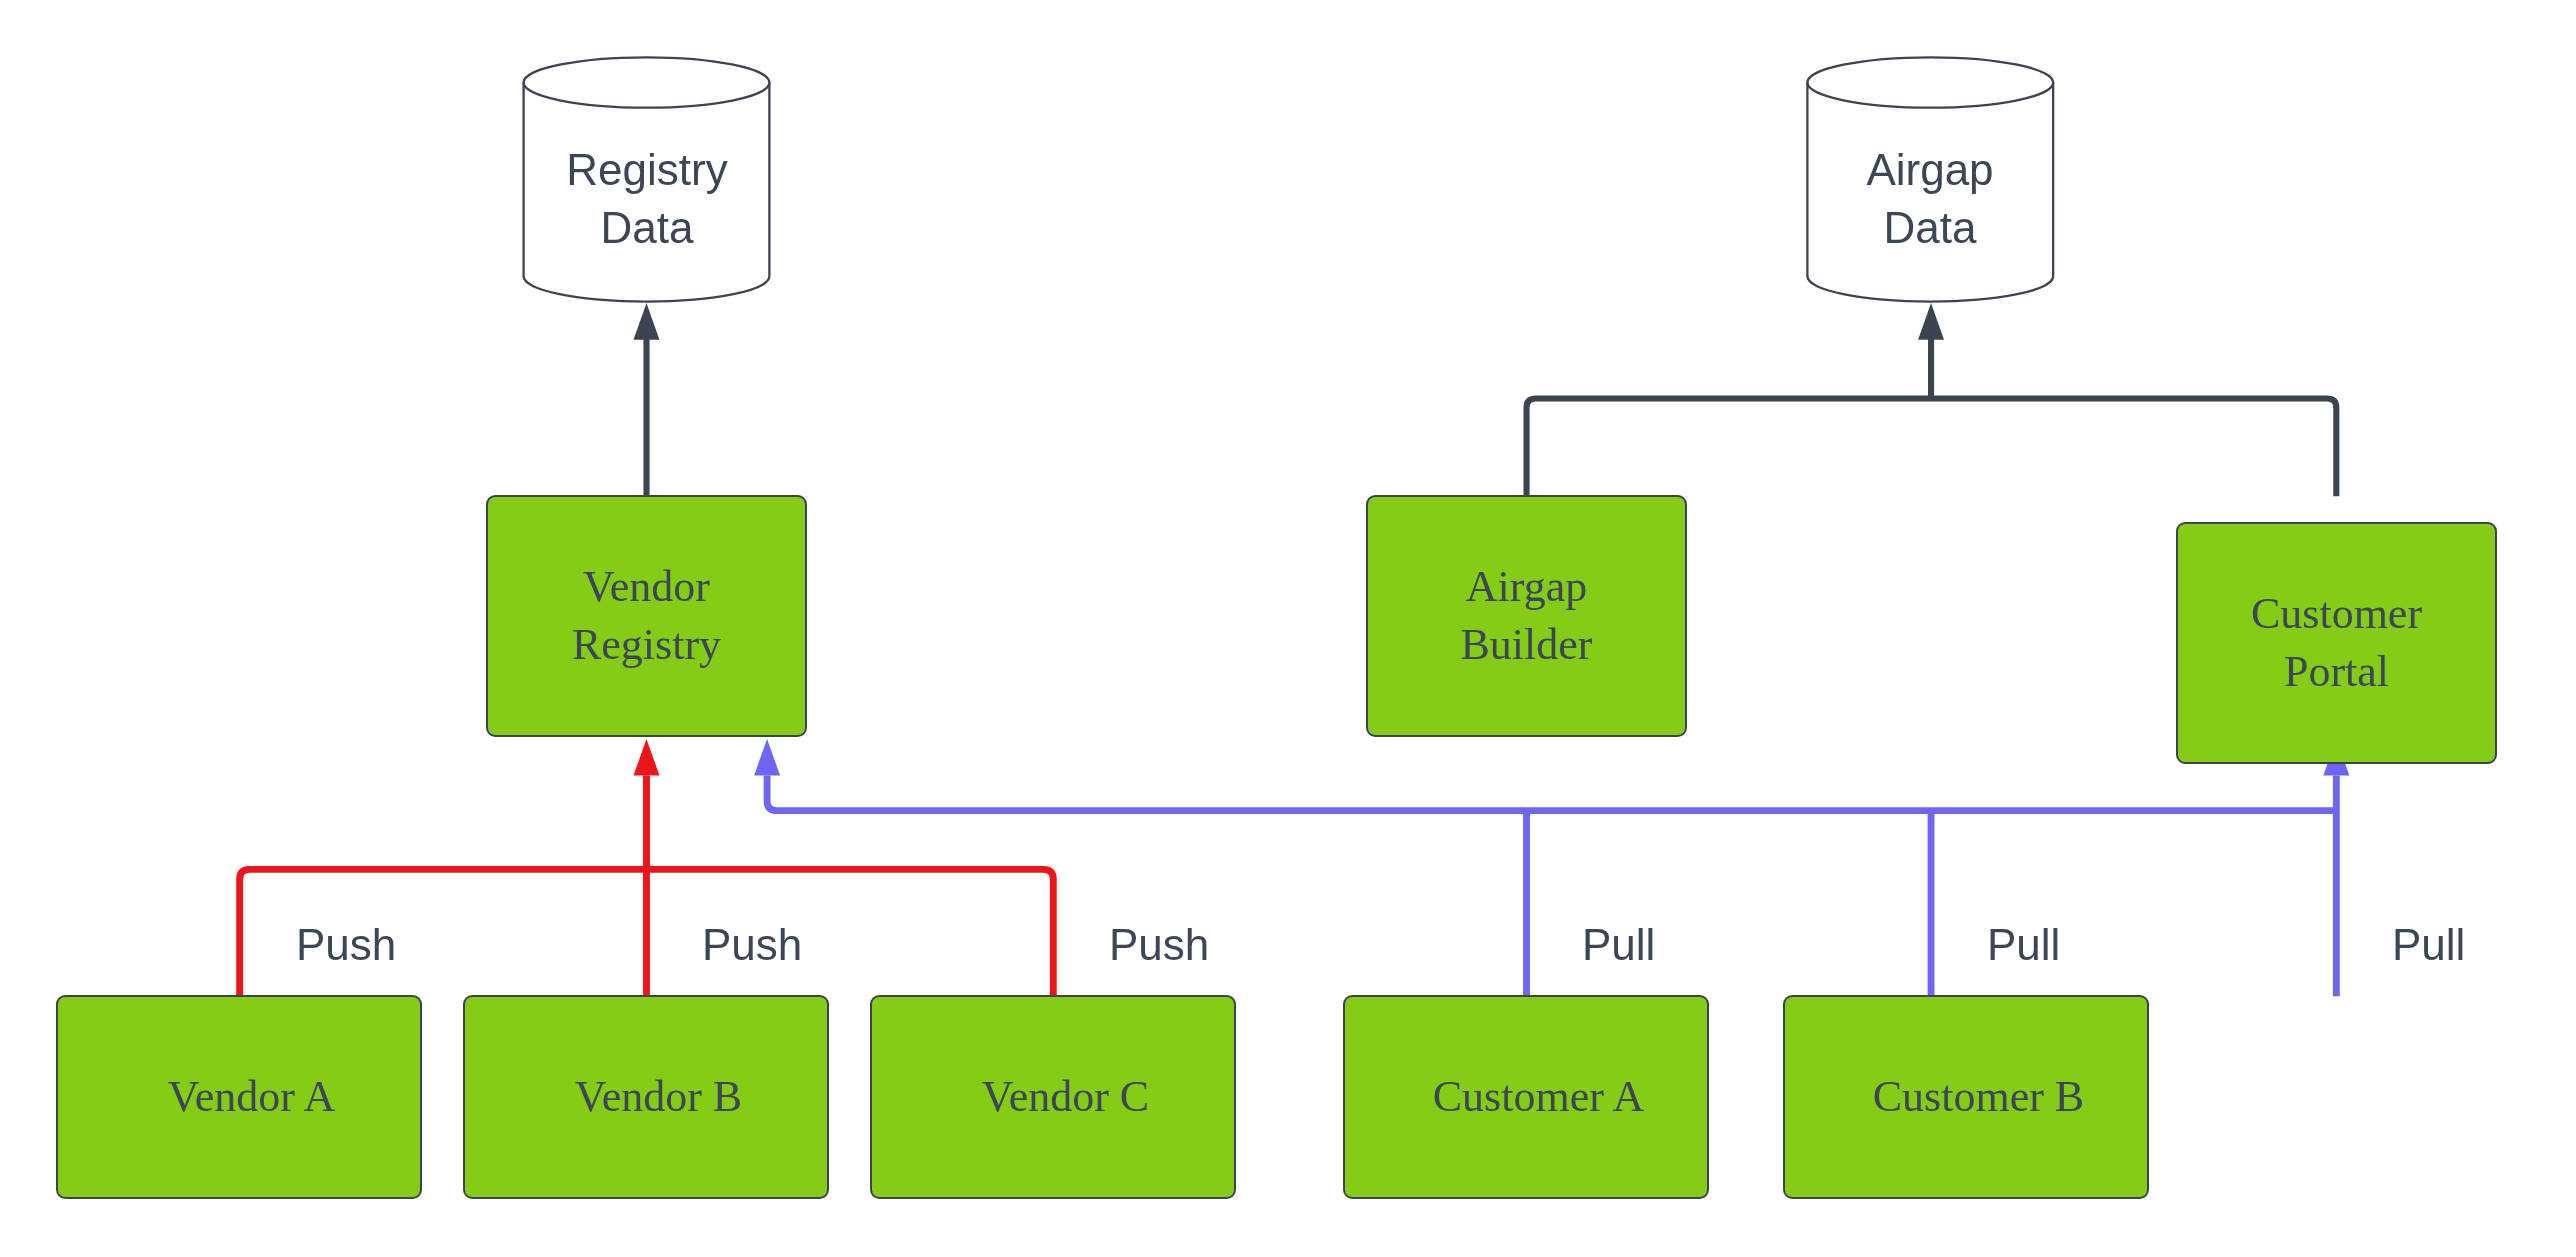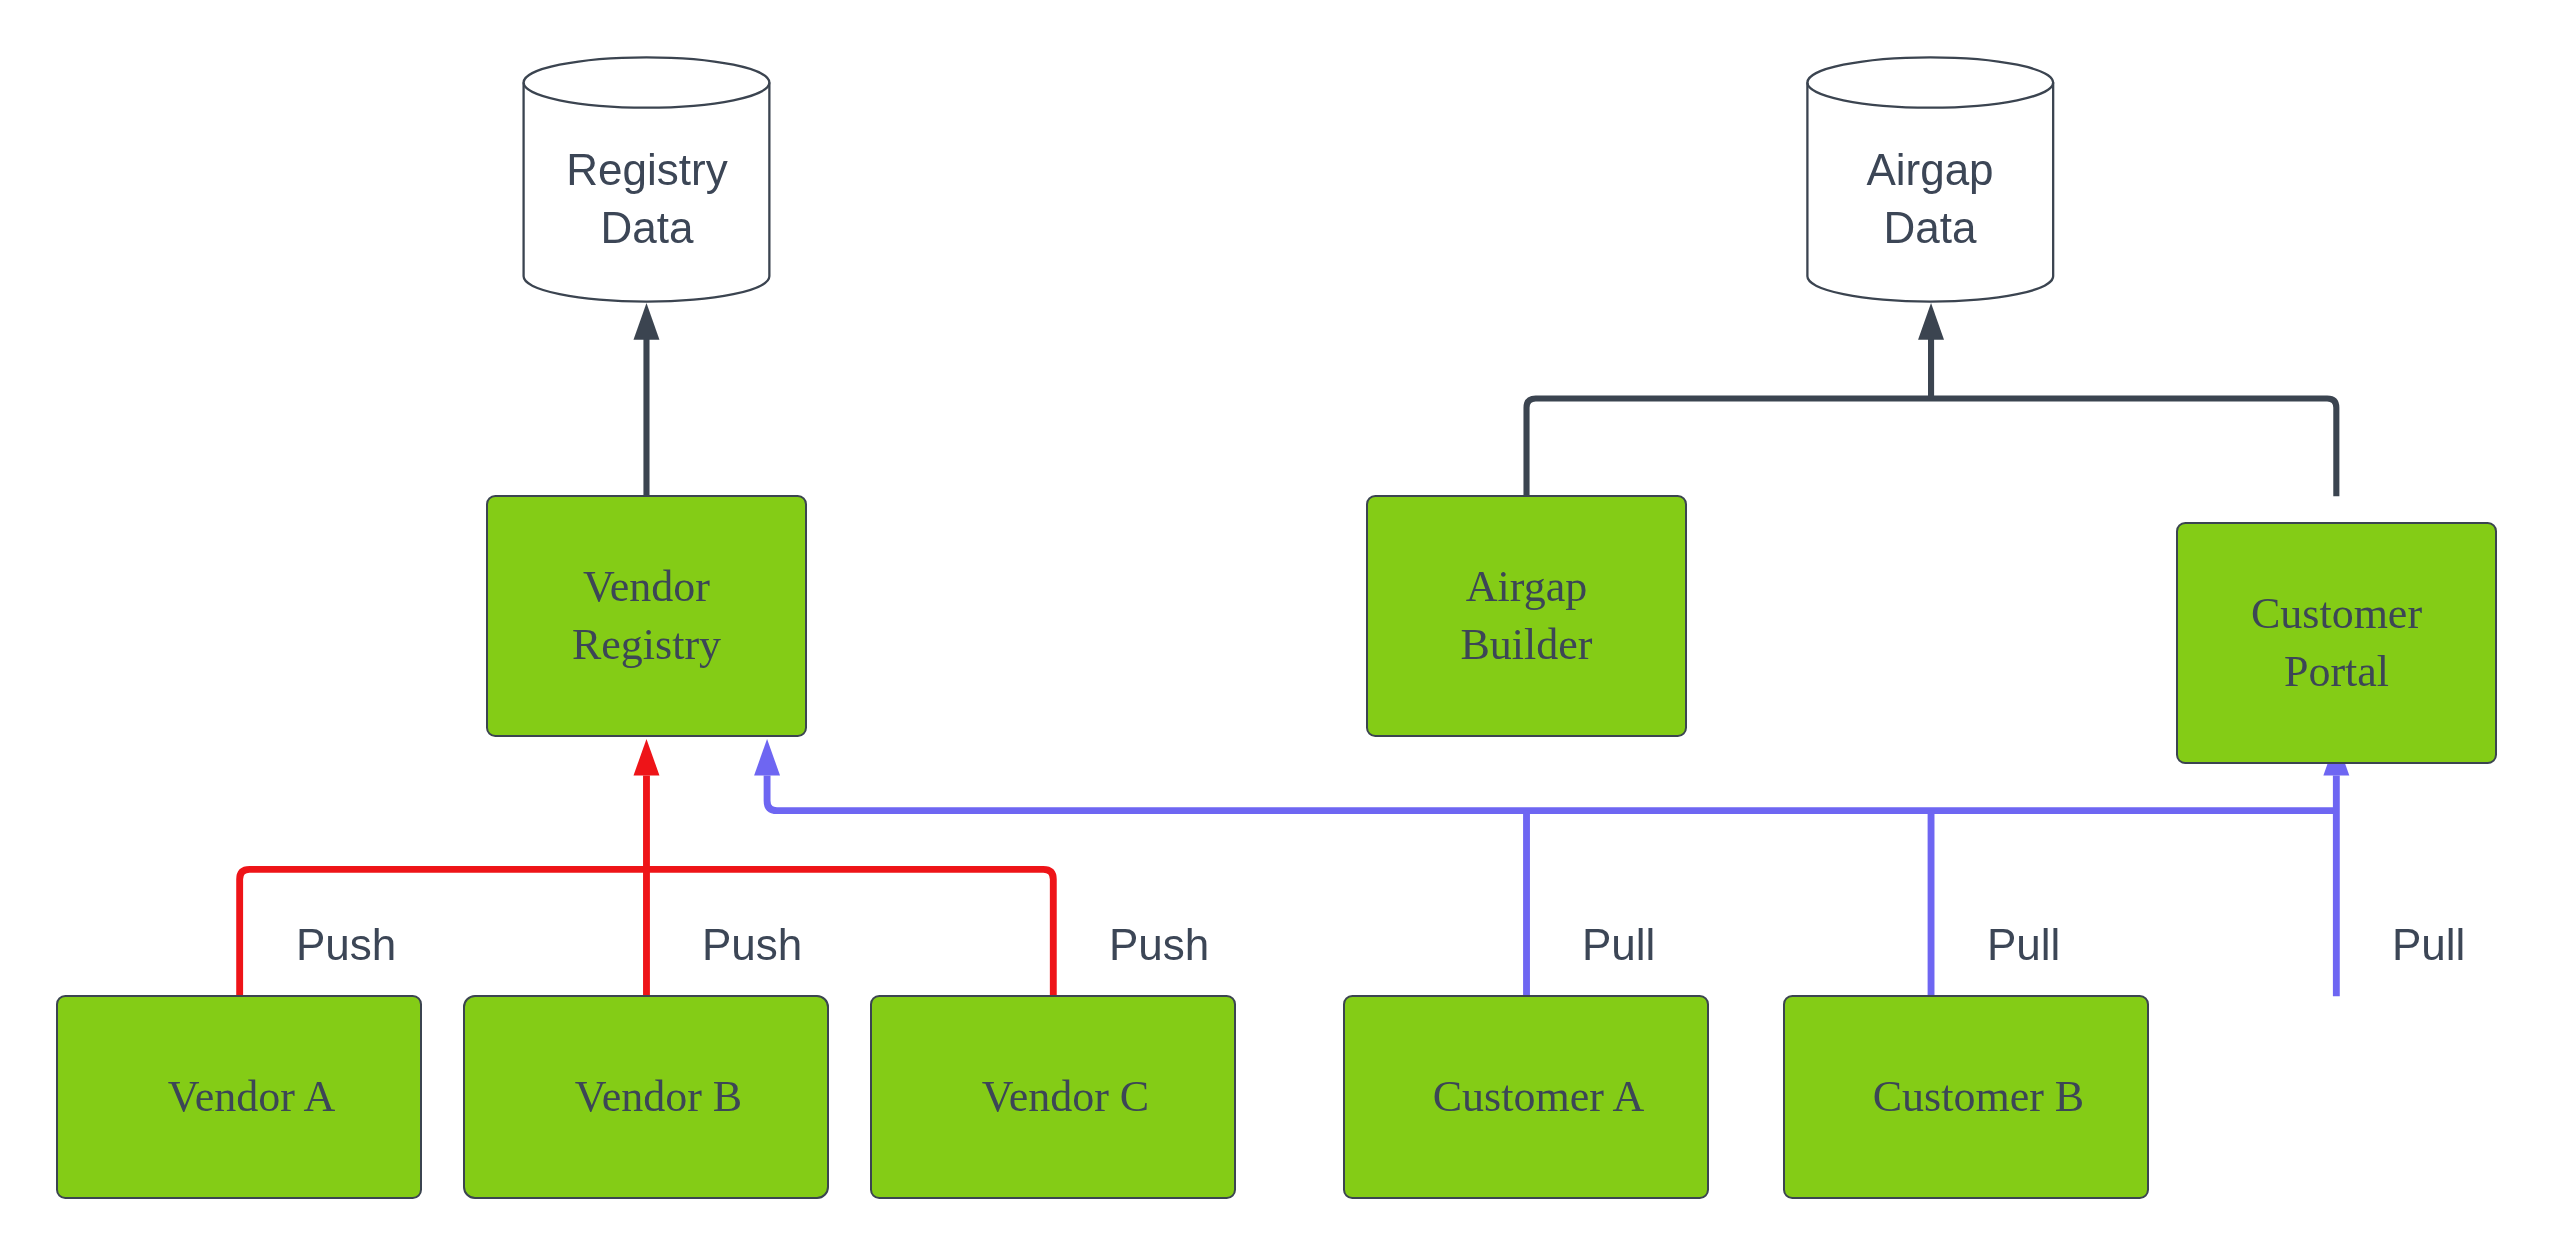--- a/index.html
+++ b/index.html
@@ -128,21 +128,21 @@
   <div class="node node--service" style="left:2176px;margin-top:27px;">
     <div>
       <span class="label-line">Customer</span>
       <span class="label-line">Portal</span>
     </div>
   </div>
 
   <div class="node node--actor" style="left:56px;">
     <span>Vendor A</span>
   </div>
-  <div class="node node--actor" style="left:463px;border-radius:12px;">
+  <div class="node node--actor" style="left:463px;">
     <span>Vendor B</span>
   </div>
   <div class="node node--actor" style="left:870px;">
     <span>Vendor C</span>
   </div>
   <div class="node node--actor" style="left:1343px;">
     <span>Customer A</span>
   </div>
   <div class="node node--actor" style="left:1748px;margin-left:35px;">
     <span>Customer B</span>

